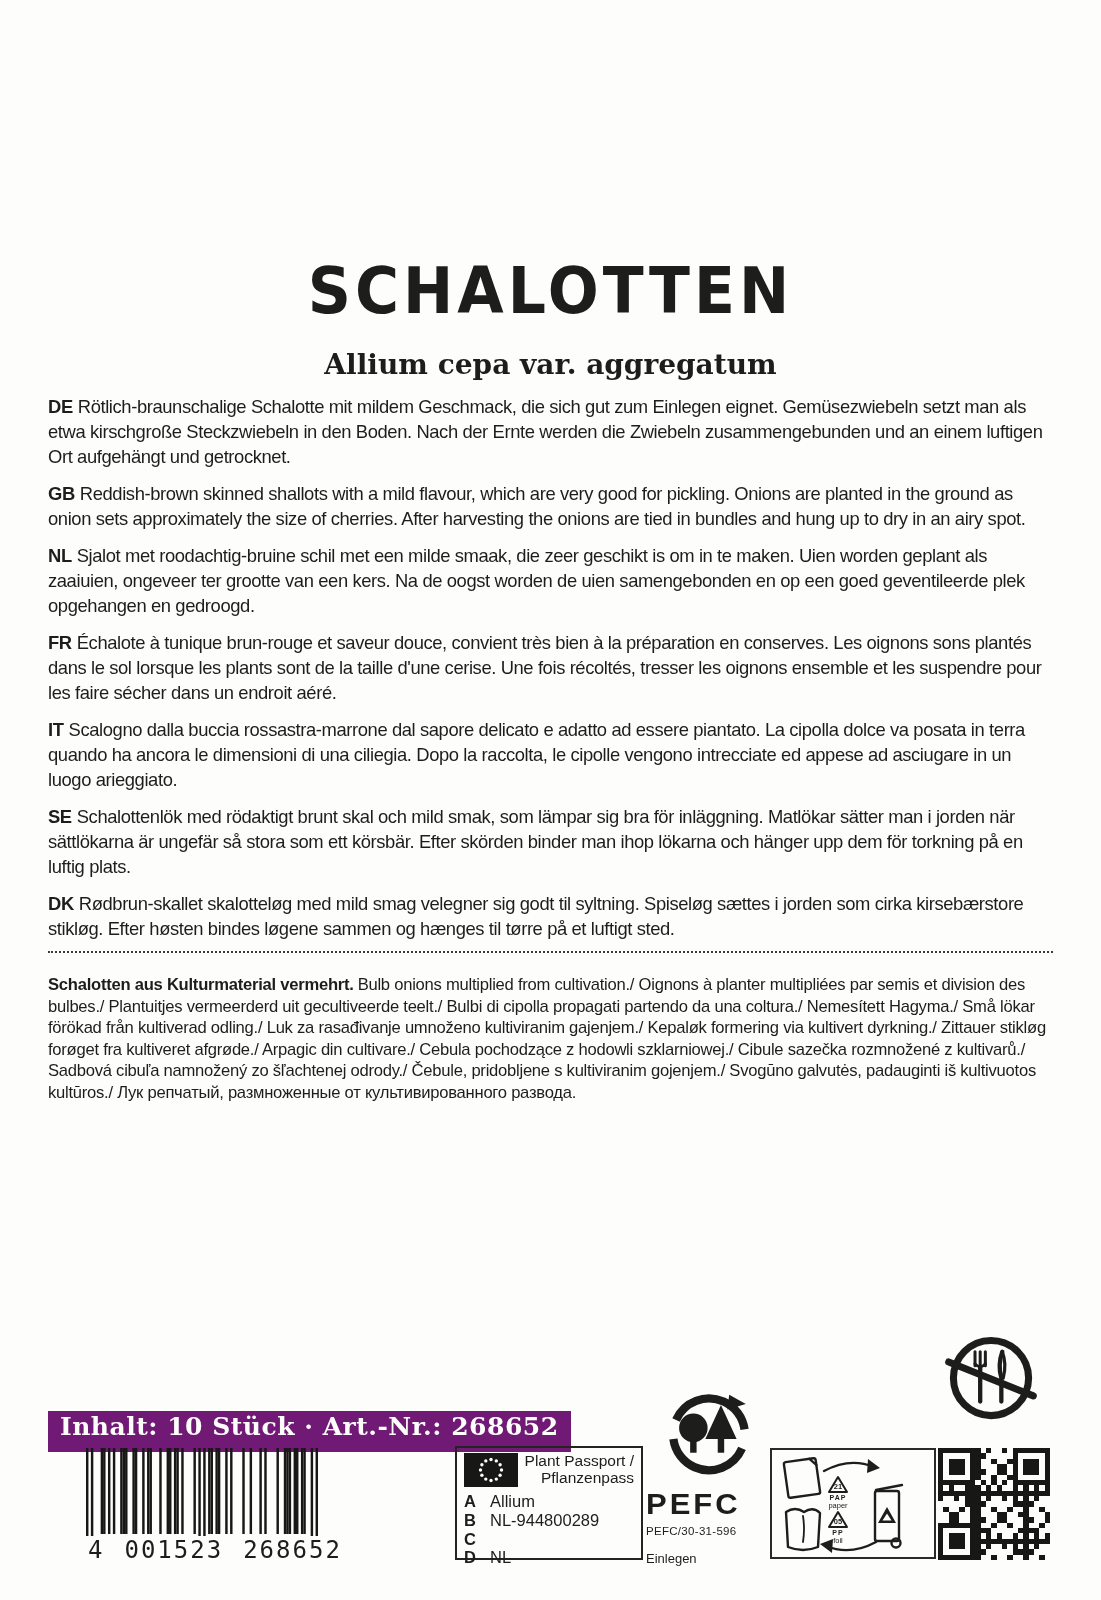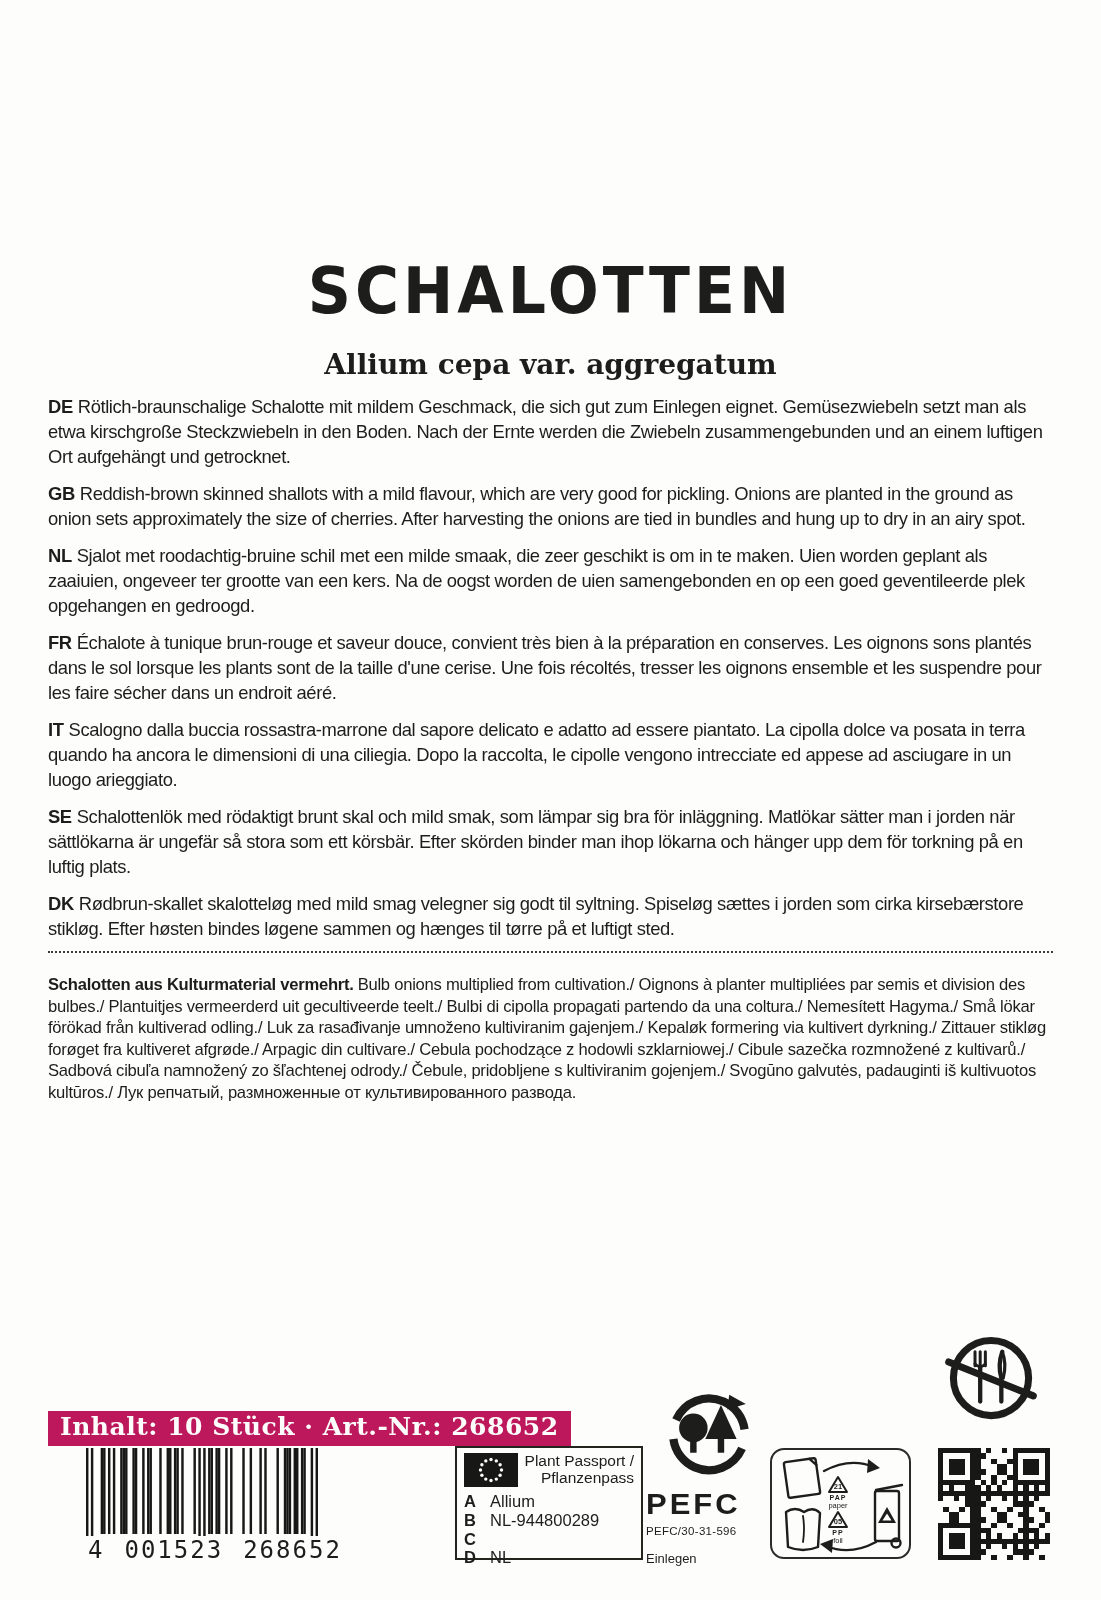--- a/index.html
+++ b/index.html
@@ -29,23 +29,23 @@
     border-top:2px dotted #3a3a38; height:0;
   }
   .prop {
     position:absolute; left:48px; top:974px; width:1005px;
     font-size:16.6px; line-height:21.5px; letter-spacing:-0.25px;
   }
   .prop b { margin-right:4px; }
   .address { position:absolute; left:48px; top:1310px; font-size:17.5px; line-height:21px; }
   .address .name { font-weight:700; font-size:18px; margin-bottom:2px; }
   .inhalt-bar {
-    position:absolute; left:48px; top:1411px; background:#be185d; color:#fdfdfb;
+    position:absolute; left:48px; top:1411px; background:#701a75; color:#fdfdfb;
     font-family:"DejaVu Serif", serif; font-weight:700; font-size:25px;
-    padding:1px 12px 5px 12px; letter-spacing:0.5px; white-space:nowrap;
+    padding:1px 12px 11px 12px; letter-spacing:0.5px; white-space:nowrap;
   }
   .barcode { position:absolute; left:86px; top:1448px; width:248px; }
   .barcode svg { display:block; }
   .barcode-digits {
     display:flex; gap:16px; margin-top:-12px; padding-left:0;
     font-family:"DejaVu Sans Mono", monospace; font-size:24px; letter-spacing:2px;
     background:transparent;
   }
   .barcode-digits span { background:#fdfdfb; padding:0 2px; }
   .passport {
@@ -54,22 +54,22 @@
   }
   .passport-head { display:flex; justify-content:space-between; align-items:flex-start; margin-bottom:5px; }
   .pp-title { text-align:right; font-weight:400; font-size:15.5px; line-height:16.5px; }
   .pp-row { display:flex; line-height:18.8px; }
   .pp-key { font-weight:700; width:26px; }
   .pefc { position:absolute; left:646px; top:1392px; width:126px; text-align:left; }
   .pefc-name { font-weight:700; font-size:31px; letter-spacing:3px; margin-top:2px; transform:scaleY(0.95); }
   .pefc-code { font-size:11.5px; letter-spacing:0.3px; margin-top:3px; }
   .pefc-label { font-size:13px; margin-top:14px; }
   .packaging-box {
-    position:absolute; left:770px; top:1448px; width:141px; height:111px;
-    border:2.5px solid #2a2a26; border-radius:14px;
+    position:absolute; left:770px; top:1448px; width:166px; height:111px;
+    border:2.5px solid #2a2a26; border-radius:0;
   }
   .qr { position:absolute; left:938px; top:1448px; width:112px; height:112px; }
   .no-food { position:absolute; left:944px; top:1331px; width:94px; height:94px; }
   svg { display:block; }
 </style>
 </head>
 <body>
 
 <div class="page">
 

